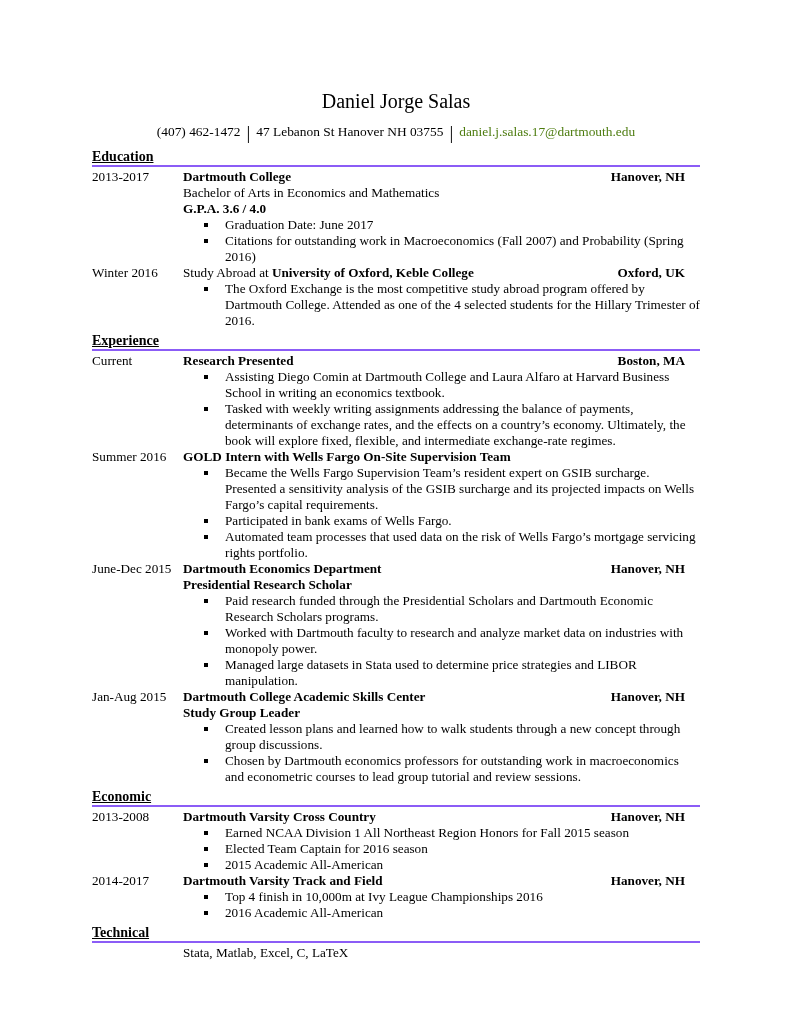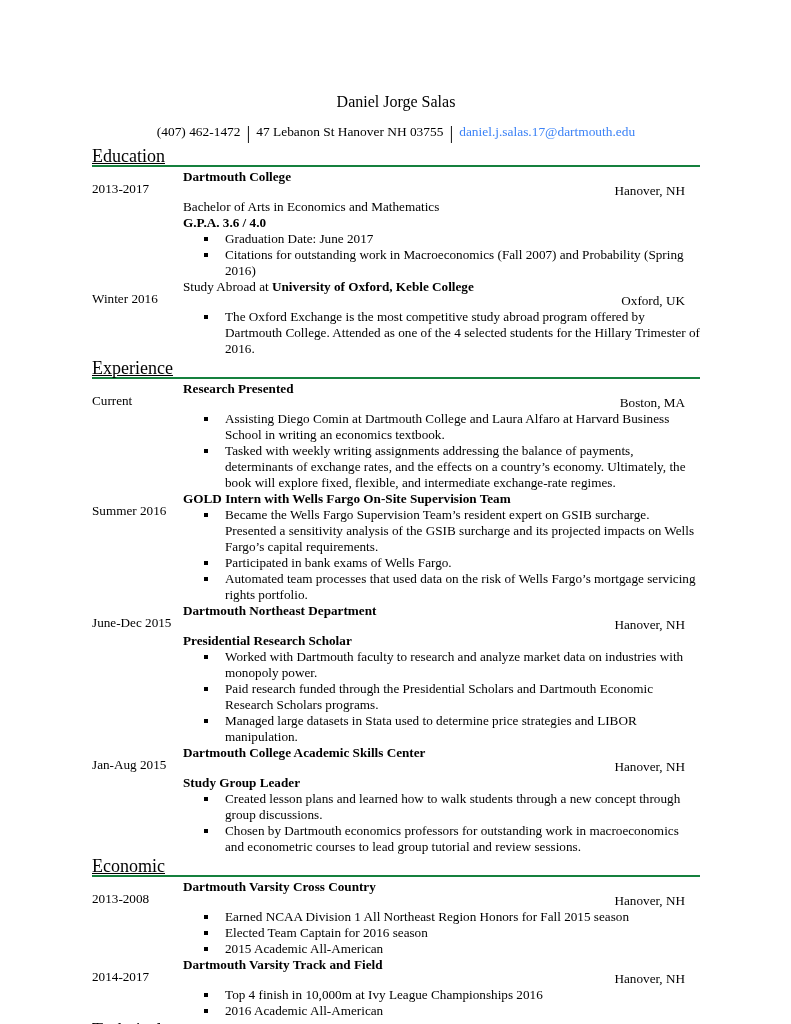--- a/index.html
+++ b/index.html
@@ -16,71 +16,70 @@
     font-size: 13.2px;
     line-height: 16px;
   }
   .page {
     padding: 92px 91px 0 92px; 
     box-sizing: border-box;
   }
   
   .name {
     text-align: center;
-    font-size: 16px;
+    font-size: 20px;
     line-height: 19px;
   }
   .contact {
     text-align: center;
     font-size: 13.4px;
     margin-top: 13px;
     margin-bottom: 8px;
     white-space: nowrap;
   }
   .sep {
     display: inline-block;
     font-size: 19px;
     line-height: 13px;
     vertical-align: -3px;
     padding: 0 6px;
     font-weight: 400;
   }
   .email-link {
-    color: #3b82f6;
+    color: #4d7c0f;
     text-decoration: none;
     cursor: pointer;
   }
   
   .section { margin-top: 3px; }
   .section-heading {
-    font-weight: normal;
-    font-size: 18px;
+    font-weight: bold;
+    font-size: 14px;
     line-height: 17px;
-    border-bottom: 2px solid #15803d;
+    border-bottom: 2px solid #8b5cf6;
     margin-bottom: 2px;
   }
   .heading-text { text-decoration: underline; }
   
   .entry { position: relative; }
   .entry-date {
     position: absolute;
     left: 0;
-    top: 12px;
+    top: 0;
     width: 90px;
     white-space: nowrap;
   }
   .entry-body { margin-left: 91px; }
   .entry-head { display: flex; }
   .entry-title-wrap { flex: 1; min-width: 0; }
   .bold { font-weight: bold; }
   .entry-loc {
-    font-weight: normal;
+    font-weight: bold;
     white-space: nowrap;
     padding-right: 15px;
-    margin-top: 14px;
   }
   .entry-line { }
   .bullets {
     list-style: none;
     margin: 0;
     padding: 0;
   }
   .bullets li {
     position: relative;
     padding-left: 42px;
@@ -169,27 +168,27 @@
           <li>Participated in bank exams of Wells Fargo.</li>
           <li>Automated team processes that used data on the risk of Wells Fargo’s mortgage servicing rights portfolio.</li>
         </ul>
       </div>
     </div>
 
     <div class="entry">
       <div class="entry-date">June-Dec 2015</div>
       <div class="entry-body">
         <div class="entry-head">
-          <span class="entry-title-wrap bold">Dartmouth Northeast Department</span>
+          <span class="entry-title-wrap bold">Dartmouth Economics Department</span>
           <span class="entry-loc">Hanover, NH</span>
         </div>
         <div class="entry-line bold">Presidential Research Scholar</div>
         <ul class="bullets">
+          <li>Paid research funded through the Presidential Scholars and Dartmouth Economic Research Scholars programs.</li>
           <li>Worked with Dartmouth faculty to research and analyze market data on industries with monopoly power.</li>
-          <li>Paid research funded through the Presidential Scholars and Dartmouth Economic Research Scholars programs.</li>
           <li>Managed large datasets in Stata used to determine price strategies and LIBOR manipulation.</li>
         </ul>
       </div>
     </div>
 
     <div class="entry">
       <div class="entry-date">Jan-Aug  2015</div>
       <div class="entry-body">
         <div class="entry-head">
           <span class="entry-title-wrap bold">Dartmouth College Academic Skills Center</span>

